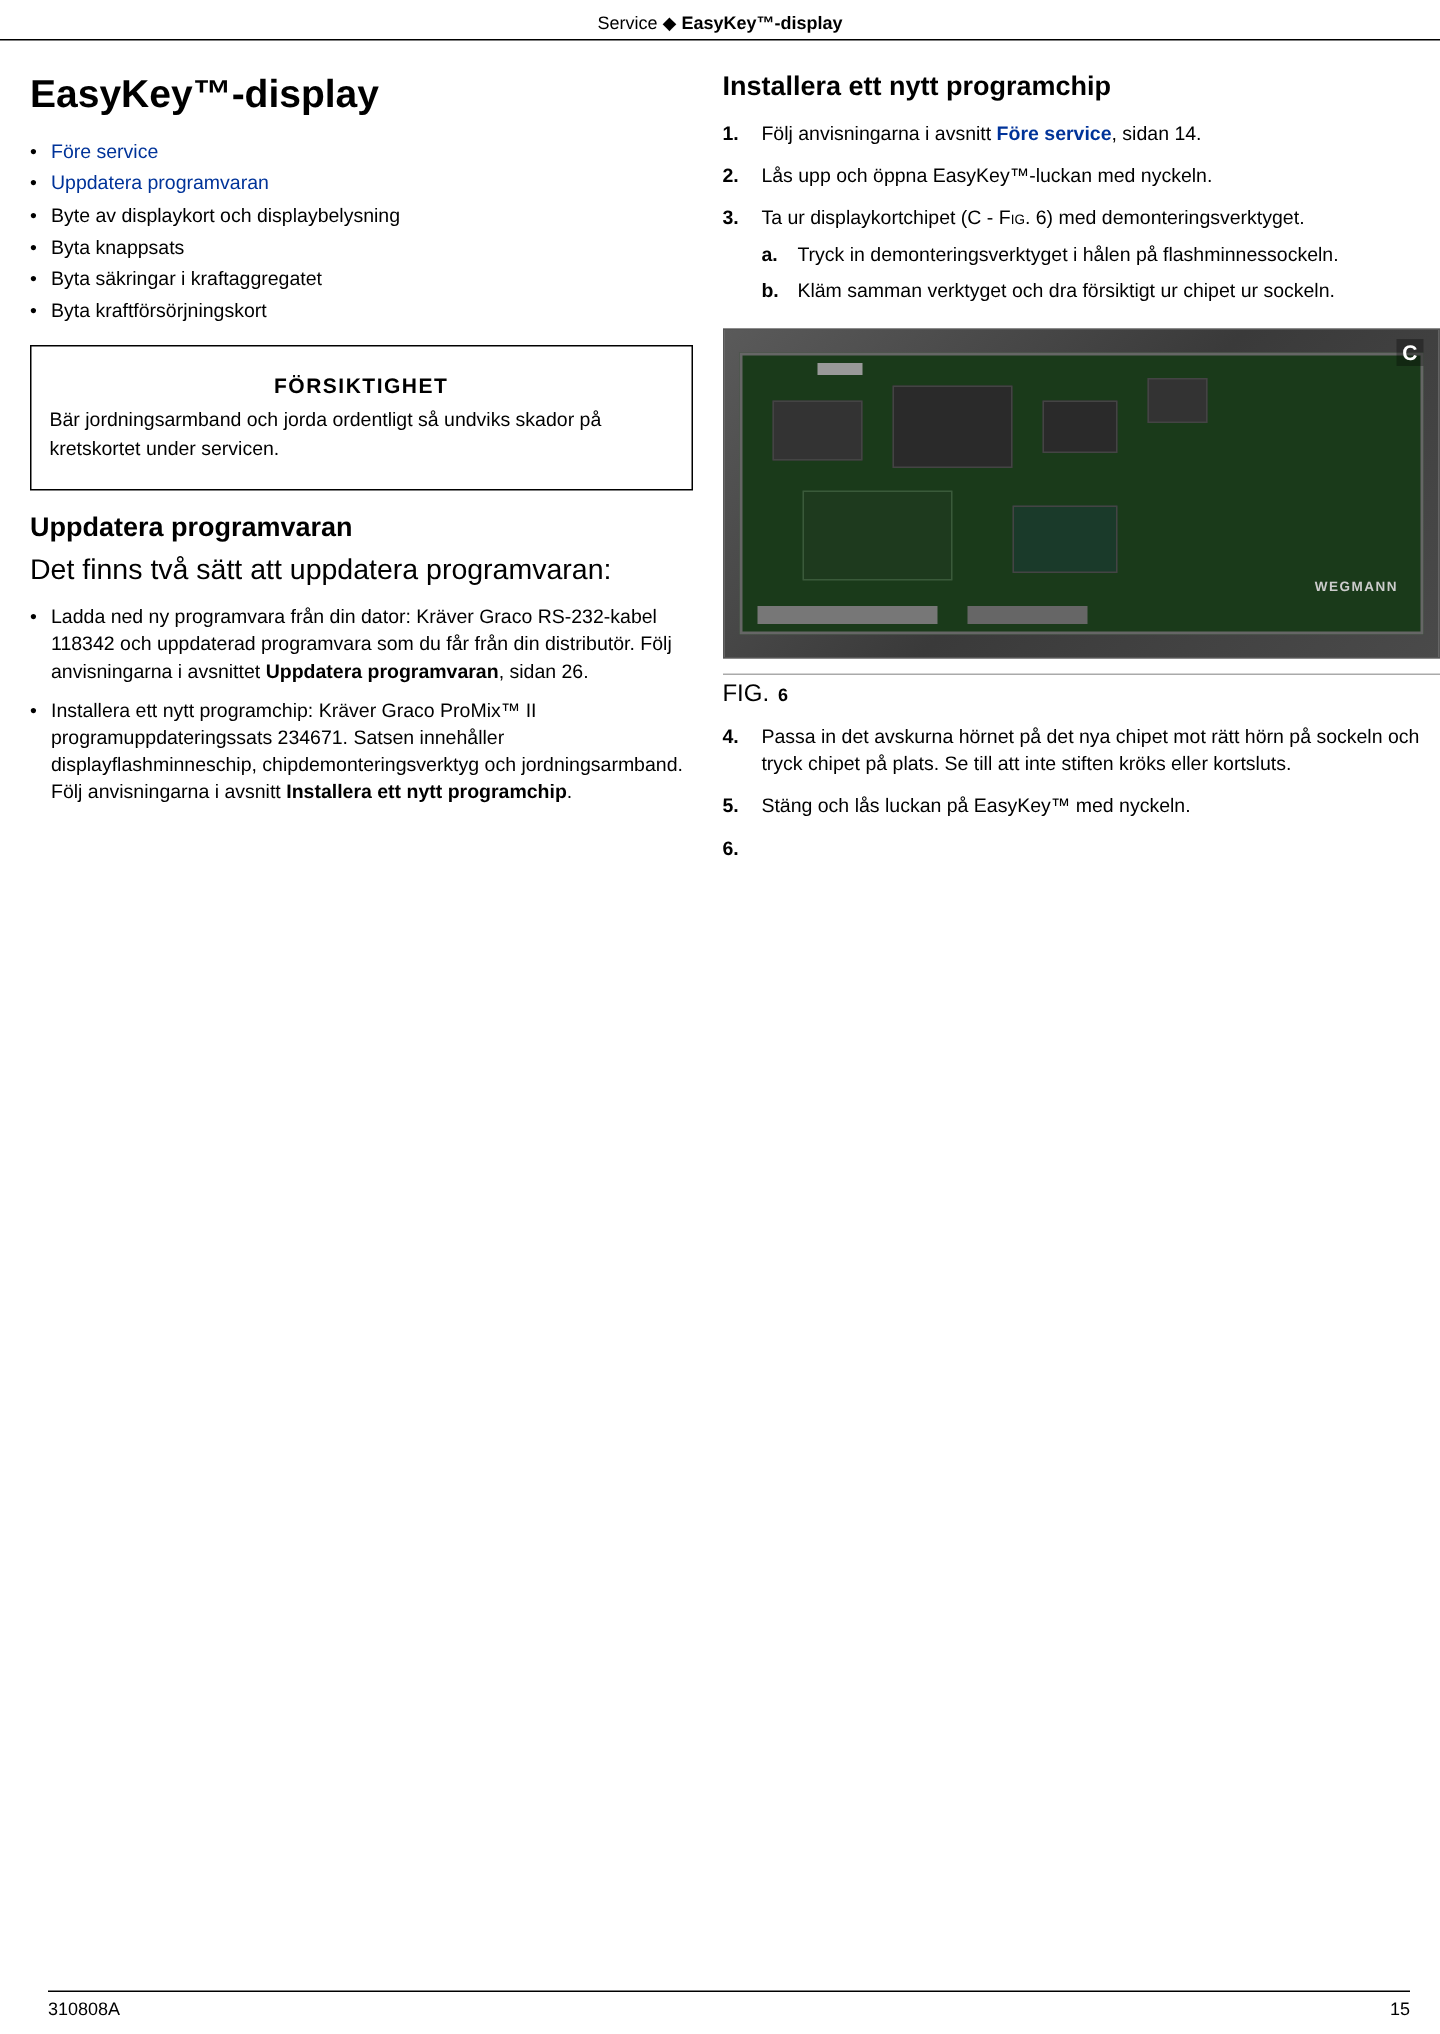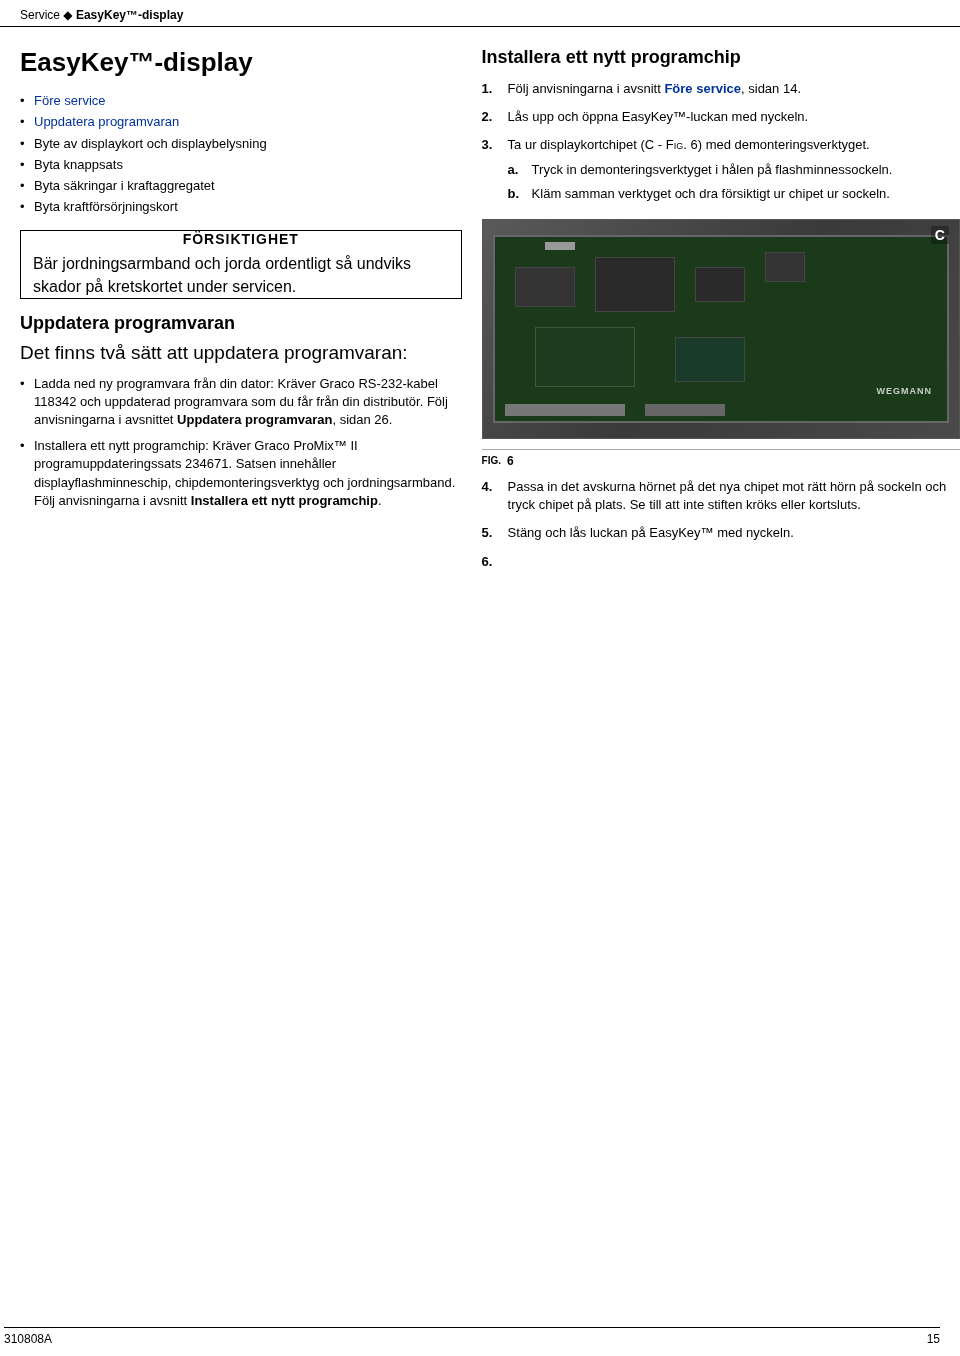--- a/index.html
+++ b/index.html
@@ -7,21 +7,21 @@
       font-family: Arial, Helvetica, sans-serif;
       font-size: 13px;
       color: #000;
       background: #fff;
       width: 960px;
       min-height: 1356px;
       position: relative;
     }
 
     .page-header {
-      text-align: left;
+      text-align: center;
       padding: 8px 20px 4px 20px;
       font-size: 12px;
       border-bottom: 1px solid #000;
       margin-bottom: 0;
     }
 
     .page-header .header-text {
       font-size: 12px;
     }
 
@@ -74,35 +74,35 @@
     }
 
     .bullet-list li a,
     .bullet-list li .link-text {
       color: #003399;
       text-decoration: none;
     }
 
     .warning-box {
       border: 1px solid #000;
-      padding: 0 12px;
+      padding: 18px 12px;
       margin-bottom: 14px;
       background: #fff;
     }
 
     .warning-title {
       font-weight: bold;
       font-size: 14px;
       text-align: center;
       margin-bottom: 6px;
       letter-spacing: 1px;
     }
 
     .warning-text {
-      font-size: 16px;
+      font-size: 13px;
       line-height: 1.4;
     }
 
     .section-heading {
       font-size: 18px;
       font-weight: bold;
       margin-bottom: 6px;
       margin-top: 6px;
     }
 
@@ -262,35 +262,35 @@
     .fig-caption {
       display: flex;
       align-items: center;
       gap: 6px;
       margin: 4px 0 10px 0;
       border-top: 1px solid #aaa;
       padding-top: 4px;
     }
 
     .fig-caption .fig-label {
-      font-size: 10px;
+      font-size: 16px;
       font-variant: small-caps;
-      font-weight: bold;
+      font-weight: normal;
     }
 
     .fig-caption .fig-num {
       font-weight: bold;
       font-size: 12px;
     }
 
     
     .page-footer {
       position: absolute;
       bottom: 10px;
-      left: 4px;
+      left: 32px;
       right: 20px;
       display: flex;
       justify-content: space-between;
       align-items: center;
       border-top: 1px solid #000;
       padding-top: 4px;
       font-size: 12px;
     }
   </style>
 </head>

